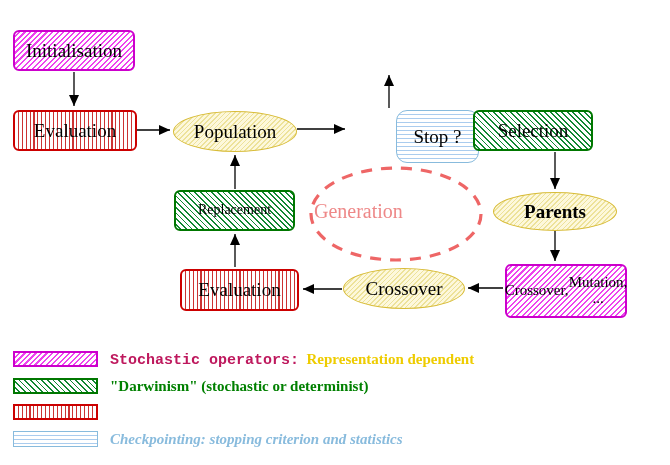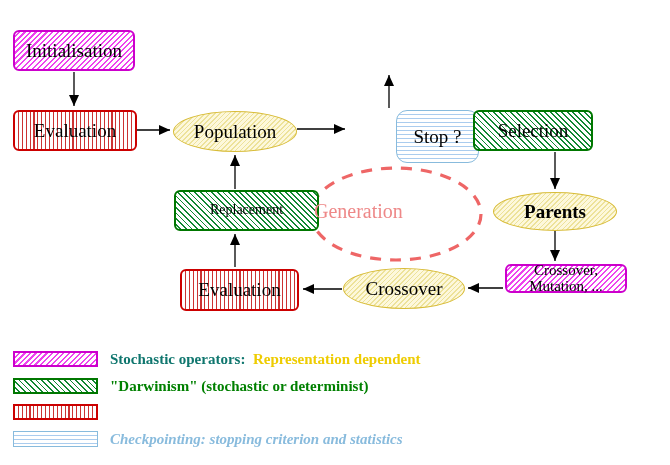--- a/index.html
+++ b/index.html
@@ -37,21 +37,21 @@
   #generation-label{
     position:absolute;left:314px;top:200px;width:164px;text-align:left;
     color:#ee8888;font-size:20px;
   }
   
   .legend-swatch{position:absolute;left:13px;width:85px;height:16px;box-sizing:border-box;}
   .legend-text{
     position:absolute;left:110px;font-size:15px;font-weight:bold;white-space:nowrap;
     font-family:"Liberation Serif","DejaVu Serif",serif;
   }
-  .c-magenta{color:#0f766e;}
+  .c-magenta{color:#be185d;font-family:Liberation Mono, monospace;}
   .c-yellow{color:#eecc00;}
   .c-green{color:#008000;}
   .c-red{color:#cc0000;}
   .c-cyan{color:#88bbdd;font-style:italic;}
   .small-label{font-size:14px;}
   .two-line{font-size:15px;}
 </style>
 </head>
 <body>
 
@@ -81,31 +81,31 @@
 
   <div class="node stripes-red" style="left:13px;top:110px;width:124px;height:41px;">Evaluation</div>
 
   <div class="node ellipse-yellow" style="left:173px;top:111px;width:124px;height:41px;">Population</div>
 
 
   <div class="node stripes-cyan rounded" style="left:348px;top:110px;width:83px;height:53px;margin-left:48px;">Stop ?</div>
 
   <div class="node hatch-green" style="left:473px;top:110px;width:120px;height:41px;">Selection</div>
 
-  <div class="node hatch-green small-label" style="left:174px;top:190px;width:145px;height:41px;">Replacement</div>
+  <div class="node hatch-green small-label" style="left:174px;top:190px;width:121px;height:41px;">Replacement</div>
 
   <div id="generation-label">Generation</div>
 
   <div class="node ellipse-yellow" style="left:493px;top:192px;width:124px;height:39px;font-weight:bold;">Parents</div>
 
   <div class="node stripes-red" style="left:180px;top:269px;width:119px;height:42px;">Evaluation</div>
 
   <div class="node ellipse-yellow" style="left:343px;top:268px;width:122px;height:41px;">Crossover</div>
 
-  <div class="node hatch-magenta two-line" style="left:505px;top:264px;width:122px;height:29px;flex-direction:column;">
+  <div class="node hatch-magenta two-line" style="left:505px;top:264px;width:122px;height:54px;">
     <span>Crossover,</span>
     <span>Mutation, ...</span>
   </div>
 
   <div class="legend-swatch hatch-magenta" style="top:351px;"></div>
   <div class="legend-text" style="top:351px;">
     <span class="c-magenta">Stochastic operators:</span>&nbsp;
     <span class="c-yellow">Representation dependent</span>
   </div>
 

